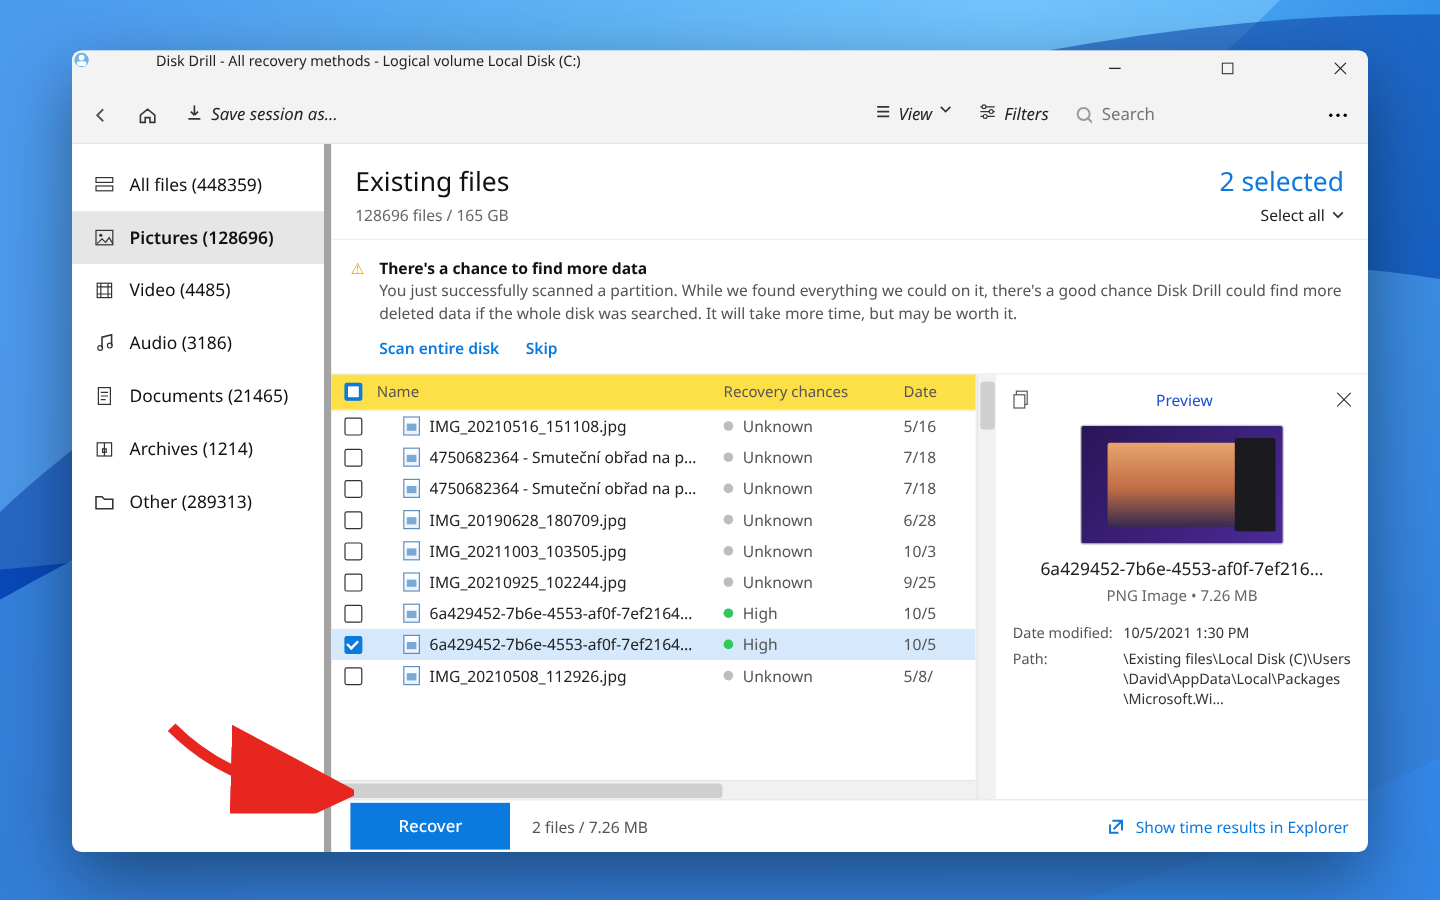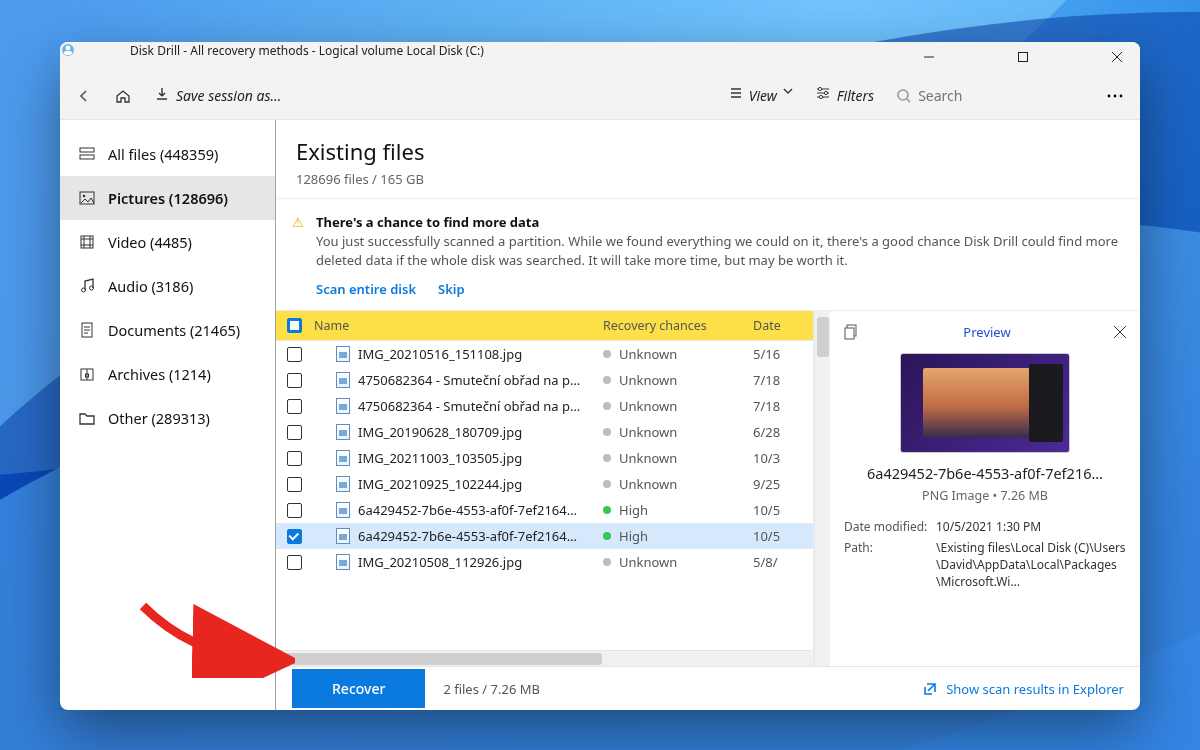--- a/index.html
+++ b/index.html
@@ -16,21 +16,21 @@
   box-shadow:0 22px 60px rgba(0,0,0,.42);display:flex;flex-direction:column;}
 .titlebar{height:30px;background:#f3f3f3;display:flex;align-items:flex-start;padding-left:0;font-size:12px;color:#222;gap:48px;}
 .titlebar .spacer{flex:1;}
 .titlebar .win-btn{width:46px;height:30px;display:flex;align-items:center;justify-content:center;color:#222;}
 .toolbar{height:48px;background:#f3f3f3;border-bottom:1px solid #e5e5e5;display:flex;align-items:center;padding:0 10px;gap:10px;color:#222;}
 .tb-btn{display:flex;align-items:flex-start;gap:6px;font-size:14px;padding:5px 6px;border-radius:4px;font-style:italic;}
 .search{display:flex;align-items:center;gap:8px;border-radius:4px;padding:3px 6px;width:200px;color:#777;}
 .search input{border:none;outline:none;background:transparent;font-size:14px;color:#222;width:100%;}
 
 .body{flex:1;display:flex;min-height:0;}
-.sidebar{width:216px;border-right:1px solid #a3a3a3;padding-top:12px;}
+.sidebar{width:216px;border-right:6px solid #a3a3a3;padding-top:12px;}
 .sb-item{display:flex;align-items:center;gap:12px;height:44px;padding:0 18px;font-size:14.5px;color:#111;}
 .sb-item.selected{background:#e6e6e6;font-weight:600;}
 .sb-item .sb-ico{width:18px;height:18px;display:flex;align-items:center;justify-content:center;color:#333;}
 
 .main{flex:1;display:flex;flex-direction:column;min-width:0;}
 .mhead{padding:16px 20px 10px;display:flex;align-items:flex-start;border-bottom:1px solid #eee;}
 .mhead h1{font-size:22px;font-weight:400;color:#111;}
 .mhead .sub{font-size:13px;color:#666;margin-top:4px;}
 .mhead .right{margin-left:auto;text-align:right;}
 .mhead .selcount{font-size:22px;color:#0b7adf;}
@@ -250,20 +250,29 @@
           <span>Other (289313)</span>
         </div>
       </div>
 
     <div class="main">
       <div class="mhead">
         <div>
           <h1>Existing files</h1>
           <div class="sub">128696 files / 165 GB</div>
         </div>
+        <div class="right">
+          <div class="selcount">2 selected</div>
+          <div class="selall">
+            <span>Select all</span>
+            <svg width="10" height="10">
+                <path d="M1 3l4 4 4-4" fill="none" stroke="#333" stroke-width="1.4"></path>
+              </svg>
+          </div>
+        </div>
       </div>
 
       <div class="notice">
         <span class="warn">⚠</span>
         <strong>There's a chance to find more data</strong><br>
         <span>You just successfully scanned a partition. While we found everything we could on it, there's a good chance Disk Drill could find more deleted data if the whole disk was searched. It will take more time, but may be worth it.</span>
         <div class="links">
           <span>Scan entire disk</span>
           <span>Skip</span>
         </div>
@@ -442,21 +451,21 @@
         </div>
       </div>
 
       <div class="footer">
         <button class="recover-btn">Recover</button>
         <span class="fstatus">2 files / 7.26 MB</span>
         <span class="showexp">
           <svg width="16" height="16">
               <path d="M5 3h8v8M13 3L6 10M3 6v7h7" fill="none" stroke="#0b7adf" stroke-width="1.6"></path>
             </svg>
-          <span>Show scan results in Explorer</span>
+          <span>Show time results in Explorer</span>
         </span>
       </div>
     </div>
   </div>
 </div>
 
 <svg class="arrow" width="160" height="80">
   <defs>
       <marker id="ah" markerWidth="12" markerHeight="12" refX="9" refY="6" orient="auto">
         <path d="M0 0L12 6L0 12z" fill="#e6261f"></path>

